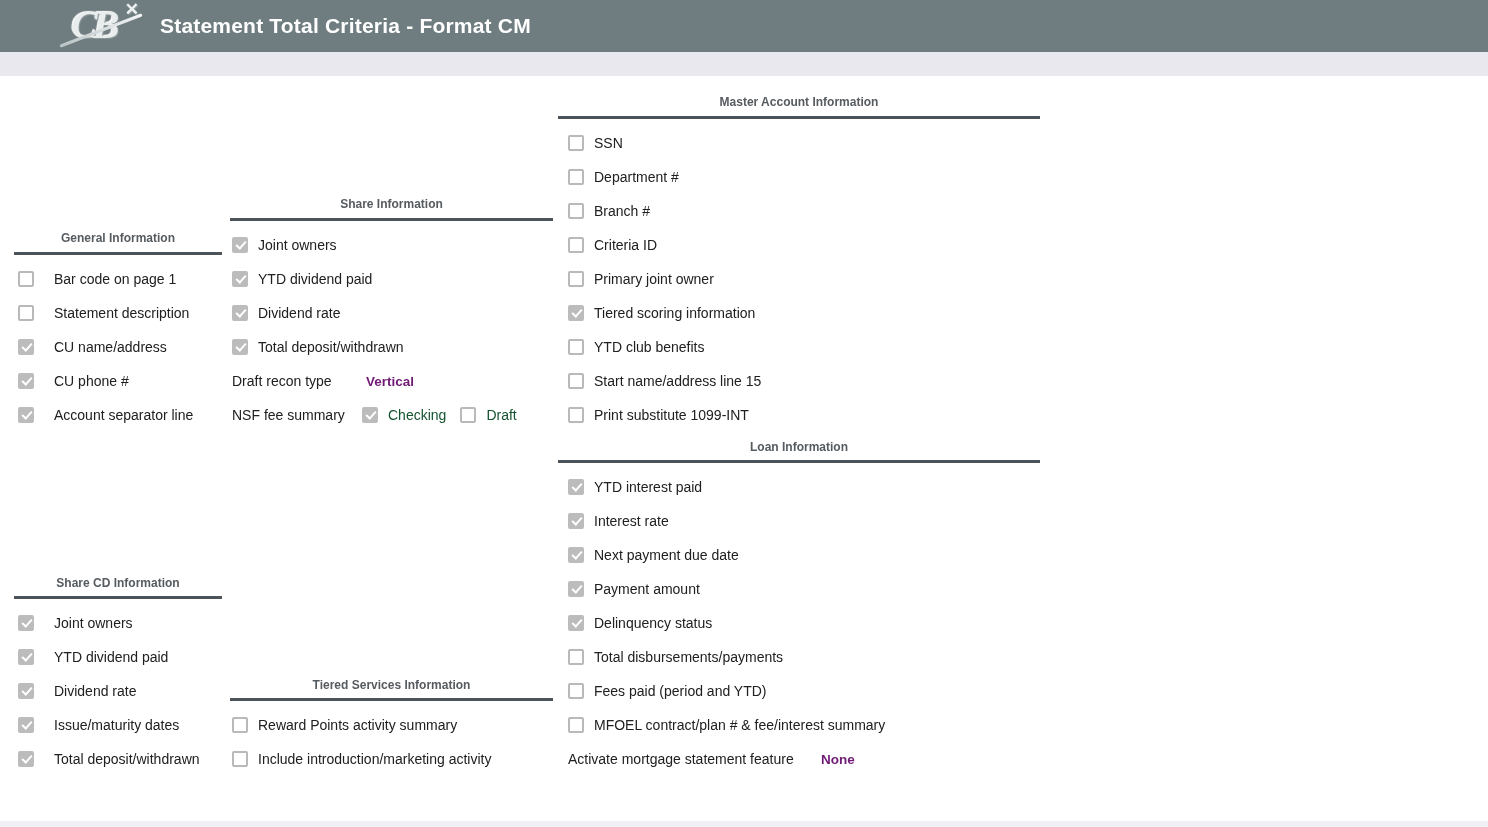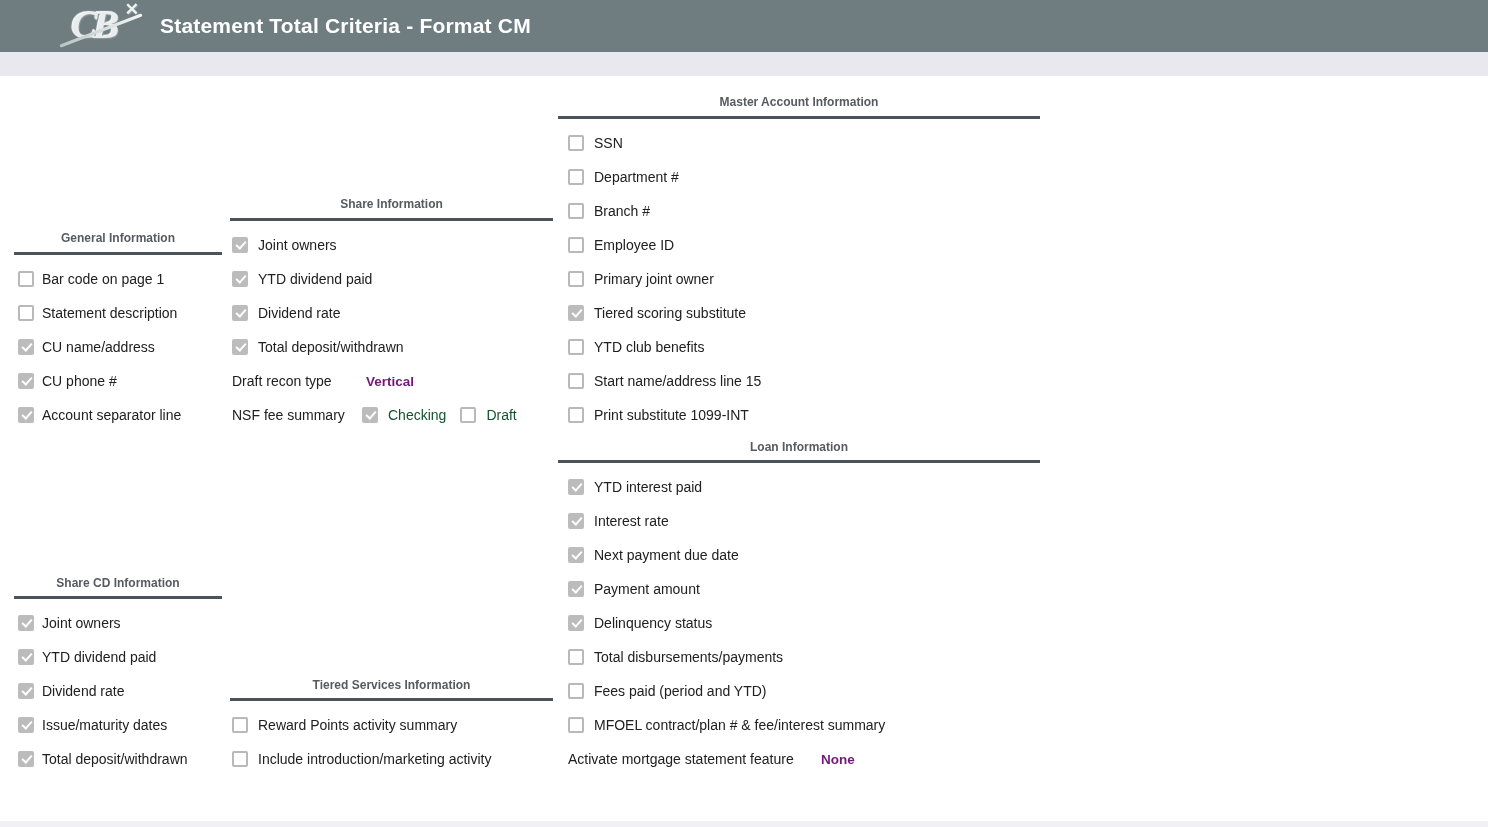--- a/index.html
+++ b/index.html
@@ -48,21 +48,21 @@
   .sec-header {
     display: flex; align-items: flex-end; justify-content: center;
     border-bottom: 3px solid #4A545A;
   }
   .sec-header.r1 { height: 43px; padding-bottom: 7px; }
   .sec-header.r2 { height: 31px; padding-bottom: 6px; }
   .sec-title { font-size: 12px; font-weight: bold; color: #565B60; }
 
   .rows { padding-top: 7px; }
   .row { height: 34px; display: flex; align-items: center; position: relative; }
-  .col1 .row { padding-left: 4px; }
+  .col1 .row { padding-left: 4px; gap: 12px; }
   .col2 .row { padding-left: 2px; }
   .col3 .row { padding-left: 10px; }
 
   .cb {
     width: 16px; height: 16px; border-radius: 2px; flex: 0 0 auto;
     border: 2px solid #B9B9B9; background: #ffffff; position: relative;
     cursor: pointer;
   }
   .cb.checked { background: #BCBCBC; border-color: #BCBCBC; }
   .cb.checked::after {
@@ -180,29 +180,29 @@
         <div class="row">
           <span class="cb"></span>
           <span class="lbl">Department #</span>
         </div>
         <div class="row">
           <span class="cb"></span>
           <span class="lbl">Branch #</span>
         </div>
         <div class="row">
           <span class="cb"></span>
-          <span class="lbl">Employee ID</span>
+          <span class="lbl">Criteria ID</span>
         </div>
         <div class="row">
           <span class="cb"></span>
           <span class="lbl">Primary joint owner</span>
         </div>
         <div class="row">
           <span class="cb checked"></span>
-          <span class="lbl">Tiered scoring substitute</span>
+          <span class="lbl">Tiered scoring information</span>
         </div>
         <div class="row">
           <span class="cb"></span>
           <span class="lbl">YTD club benefits</span>
         </div>
         <div class="row">
           <span class="cb"></span>
           <span class="lbl">Start name/address line 15</span>
         </div>
         <div class="row">

